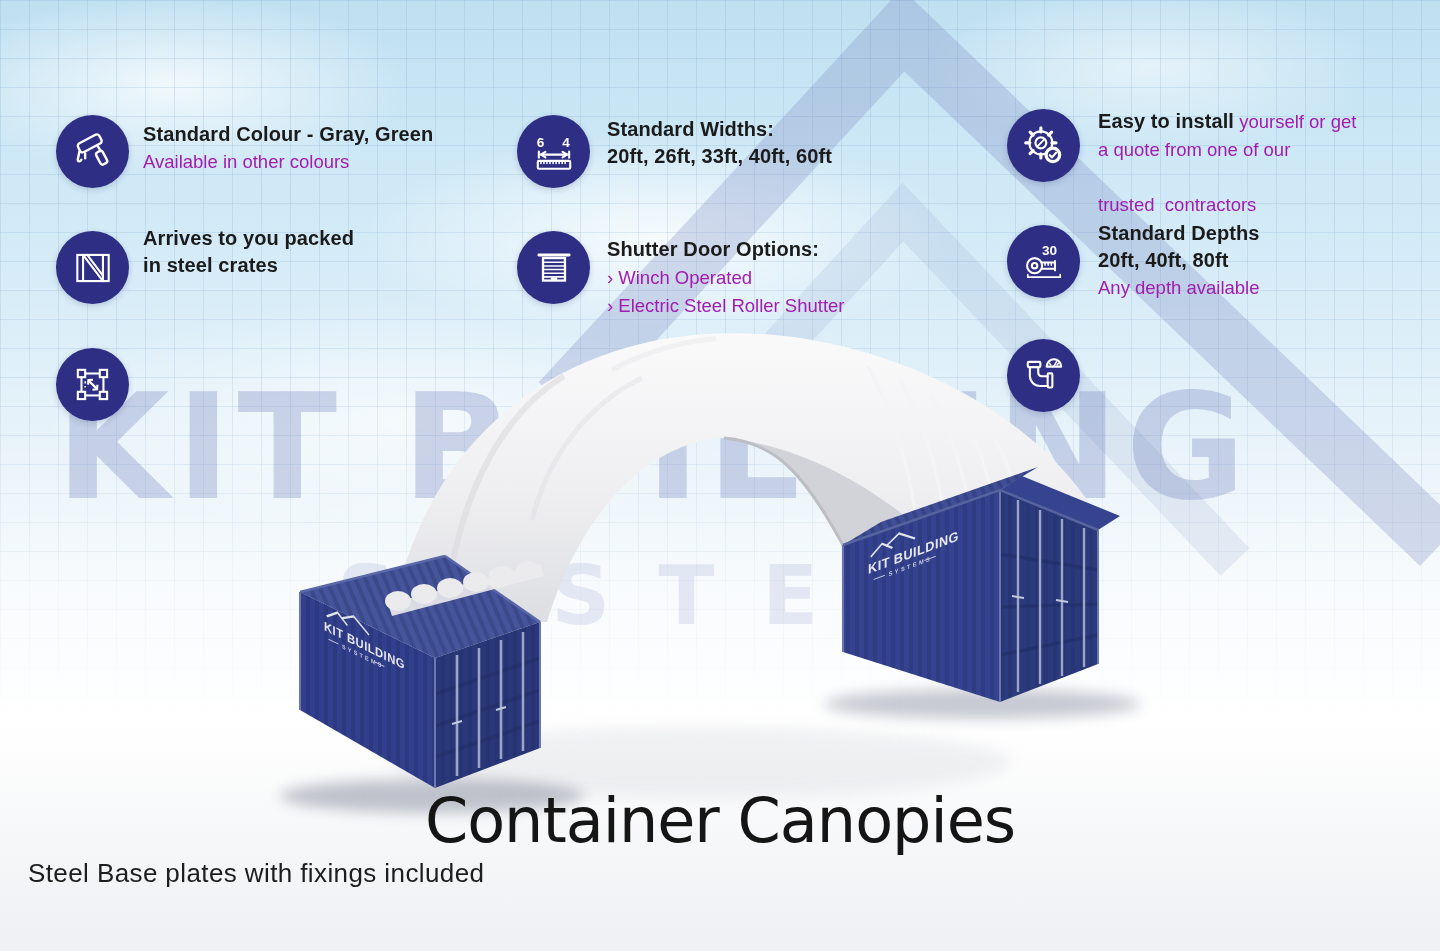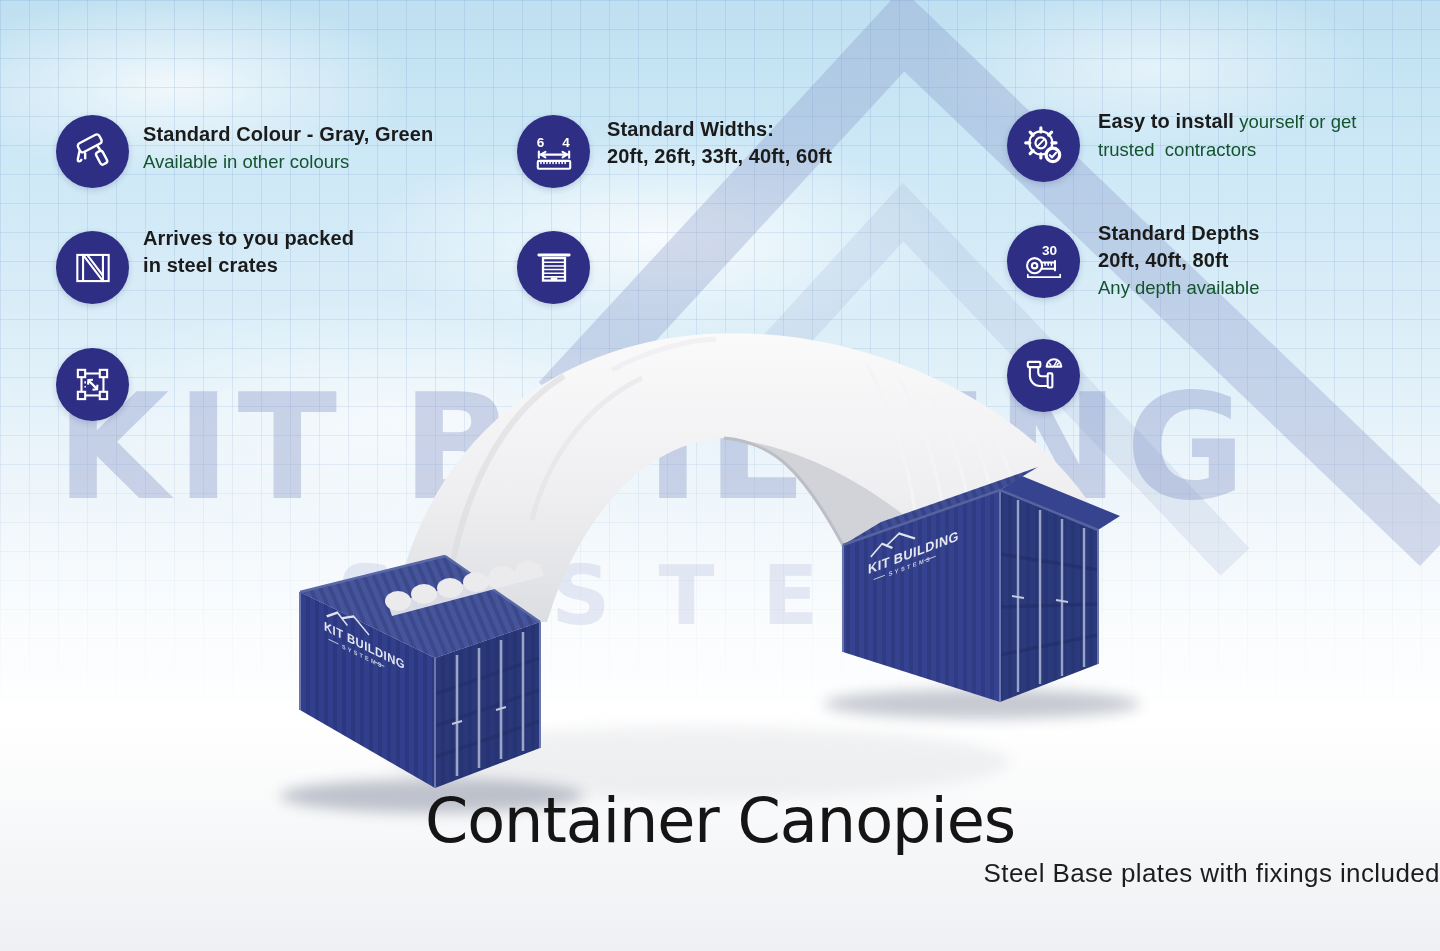--- a/index.html
+++ b/index.html
@@ -26,29 +26,29 @@
   .wm1{position:absolute;left:56px;top:362px;font-family:"DejaVu Sans","Liberation Sans",sans-serif;
     font-weight:bold;font-size:146px;letter-spacing:7px;color:rgba(123,139,192,.34);white-space:nowrap;}
   .wm2{position:absolute;left:0;right:0;top:548px;text-align:center;font-family:"DejaVu Sans","Liberation Sans",sans-serif;
     font-weight:bold;font-size:82px;letter-spacing:48px;color:rgba(138,153,203,.20);white-space:nowrap;}
   
   .circle{position:absolute;width:73px;height:73px;border-radius:50%;background:#2f2e85;
     display:flex;align-items:center;justify-content:center;box-shadow:0 2px 6px rgba(30,30,90,.18);}
   .ftext{position:absolute;color:#1c1c1c;}
   .l{line-height:27px;}
   .tb{font-weight:bold;font-size:20px;color:#1b1b1b;letter-spacing:.1px;}
-  .rg{font-weight:400;font-size:18.5px;color:#14532d;}
-  .keep-ws{white-space:pre;}
+  .rg{font-weight:400;font-size:18.5px;color:#a21caf;}
+  .keep-ws{white-space:pre;margin-top:28px;}
   .icnum{font:bold 13px "Liberation Sans",sans-serif;fill:#ffffff;}
   
   .title{position:absolute;left:0;right:0;top:784px;text-align:center;
     font-family:"DejaVu Sans","Liberation Sans",sans-serif;
     font-weight:normal;font-size:62px;letter-spacing:-1px;color:#151515;}
-  .subtitle{position:absolute;left:0;right:0;top:858px;text-align:right;
-    font-weight:400;font-size:26px;letter-spacing:.4px;color:#1d1d1d;}
+  .subtitle{position:absolute;left:0;right:0;top:858px;text-align:left;
+    font-weight:400;font-size:26px;letter-spacing:.4px;color:#1d1d1d;padding-left:28px;}
   .logo-t1{font:bold 12.5px "Liberation Sans",sans-serif;fill:#e5e8f2;letter-spacing:.5px;}
   .logo-t2{font:bold 6px "Liberation Sans",sans-serif;fill:#c6cce0;letter-spacing:2.5px;}
   .logo-t1r{font:bold 13.5px "Liberation Sans",sans-serif;fill:#e5e8f2;letter-spacing:.5px;}
 </style>
 </head>
 <body>
 
 <div class="canvas">
 
   <div class="bg-sky"></div>
@@ -221,36 +221,42 @@
   <div class="circle" style="left:517px;top:231px">
     <svg width="46" height="46" viewBox="0 0 44 44">
       <g fill="none" stroke="#fff" stroke-width="2.2" stroke-linecap="round">
         <path d="M7.5 9.5h29" stroke-width="2.8"></path>
         <rect x="11.5" y="12.5" width="21" height="21.5"></rect>
         <path d="M11.5 16.5h21 M11.5 20h21 M11.5 23.5h21 M11.5 27h21 M11.5 30.5h21" stroke-width="1.5"></path>
         <path d="M20 32.3h4" stroke-width="2.4"></path>
       </g>
     </svg>
   </div>
+  <div class="ftext" style="left:607px;top:235px">
+    <div class="l tb" style="line-height:29px">Shutter Door Options:</div>
+    <div class="l rg" style="line-height:28px">› Winch Operated</div>
+    <div class="l rg" style="line-height:28px">› Electric Steel Roller Shutter</div>
+  </div>
 
   <div class="circle" style="left:1007px;top:109px">
     <svg width="46" height="46" viewBox="0 0 44 44">
       <g fill="none" stroke="#fff" stroke-width="2.1" stroke-linecap="round" stroke-linejoin="round">
         <circle cx="19" cy="19" r="11"></circle>
         <path d="M19 4.5v4 M29.3 8.7l-2.9 2.9 M33.5 19h-4 M29.3 29.3l-2.9-2.9 M19 33.5v-4 M8.7 29.3l2.9-2.9 M4.5 19h4 M8.7 8.7l2.9 2.9" stroke-width="3"></path>
         <circle cx="19" cy="19" r="5.2"></circle>
         <path d="M16.2 21.8l5.6-5.6" stroke-width="1.8"></path>
         <circle cx="30.5" cy="30.5" r="7" fill="#2f2e85"></circle>
         <circle cx="30.5" cy="30.5" r="6"></circle>
         <path d="M27.6 30.8l2.1 2.1 3.9-4.6"></path>
       </g>
     </svg>
   </div>
   <div class="ftext" style="left:1098px;top:108px;width:310px">
     <div class="l"><span class="tb">Easy to install</span><span class="rg"> yourself or get</span></div>
+    <div class="l rg">a quote from one of our</div>
     <div class="l rg keep-ws">trusted  contractors</div>
   </div>
 
   <div class="circle" style="left:1007px;top:225px">
     <svg width="46" height="46" viewBox="0 0 44 44">
       <g fill="none" stroke="#fff" stroke-width="2" stroke-linecap="round">
         <circle cx="13" cy="25.5" r="7.2"></circle>
         <circle cx="13" cy="25.5" r="2.6"></circle>
         <path d="M20.2 22.5h12.3 M20.2 28.5h12.3 M32.5 21v9"></path>
         <path d="M23 22.5v2.6 M26 22.5v2.6 M29 22.5v2.6" stroke-width="1.5"></path>

